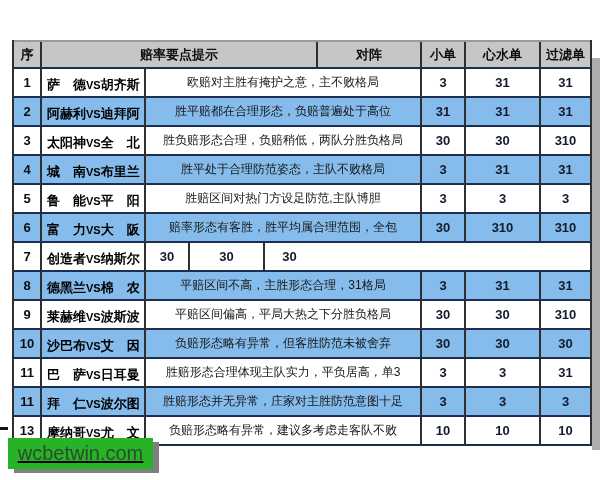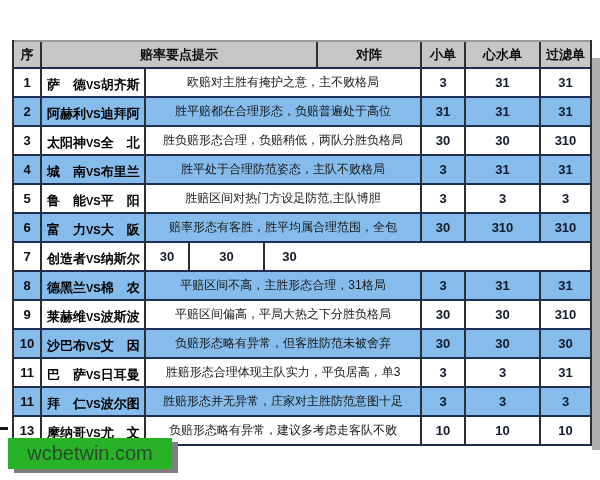--- a/index.html
+++ b/index.html
@@ -75,26 +75,27 @@
 
   
   .edge-dash {
     position:absolute; left:0; top:427px;
     width:8px; height:3px; background:#141414;
   }
 
   
   .banner {
     position:absolute; left:8px; top:438px;
-    width:164px; height:31px;
+    width:145px; height:31px;
     background:#27b227;
     box-shadow:6px 4px 0 #7f7f7f;
     display:flex; align-items:center; justify-content:center;
     z-index:5;
     cursor:pointer;
+    text-decoration:underline;
   }
   .banner span {
     font-size:20px; color:#2b4d2b;
     font-family:"Liberation Sans", sans-serif;
   }
 </style>
 </head>
 <body>
 
 <div class="odds-table">

